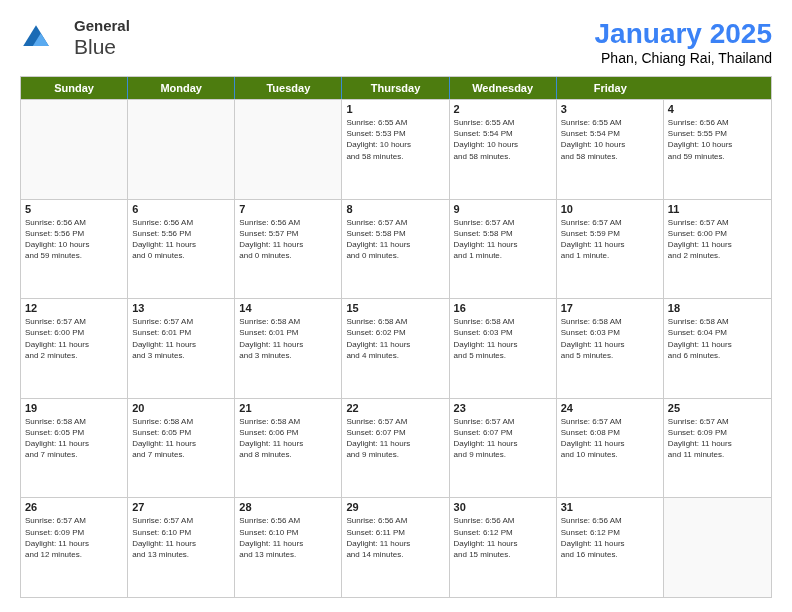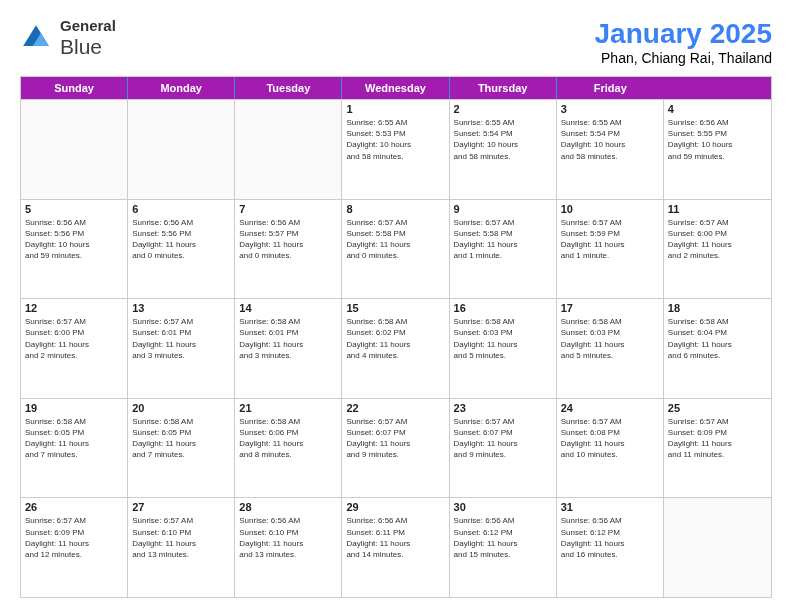--- a/index.html
+++ b/index.html
@@ -19,21 +19,21 @@
     }
     .header {
       display: flex;
       justify-content: space-between;
       align-items: flex-start;
       margin-bottom: 10px;
     }
     .logo {
       display: flex;
       align-items: center;
-      gap: 8px;
+      gap: 22px;
     }
     .logo-text {
       display: flex;
       flex-direction: column;
       line-height: 1.1;
     }
     .logo-general {
       font-size: 15px;
       font-weight: bold;
       color: #333;
@@ -61,21 +61,21 @@
     }
     .calendar {
       flex: 1;
       display: flex;
       flex-direction: column;
       border: 1px solid #ccc;
     }
     .cal-header-row {
       display: grid;
       grid-template-columns: repeat(7, 1fr);
-      background: #a21caf;
+      background: #4d7c0f;
     }
     .cal-header-cell {
       color: #fff;
       font-size: 11px;
       font-weight: bold;
       text-align: center;
       padding: 5px 2px;
       border-right: 1px solid #3a8bd5;
     }
     .cal-header-cell:last-child { border-right: none; }
@@ -131,22 +131,22 @@
       <div class="main-title">January 2025</div>
       <div class="sub-title">Phan, Chiang Rai, Thailand</div>
     </div>
   </div>
 
   <div class="calendar">
     <div class="cal-header-row" id="cal-header">
         <div class="cal-header-cell">Sunday</div>
         <div class="cal-header-cell">Monday</div>
         <div class="cal-header-cell">Tuesday</div>
+        <div class="cal-header-cell">Thursday</div>
         <div class="cal-header-cell">Wednesday</div>
-        <div class="cal-header-cell">Thursday</div>
         <div class="cal-header-cell">Friday</div>
       </div>
     <div class="cal-body" id="cal-body">
         <div class="cal-row">
           <div class="cal-cell empty"></div>
           <div class="cal-cell empty"></div>
           <div class="cal-cell empty"></div>
           <div class="cal-cell">
             <div class="day-num">1</div>
             <div class="cell-line">Sunrise: 6:55 AM</div>

